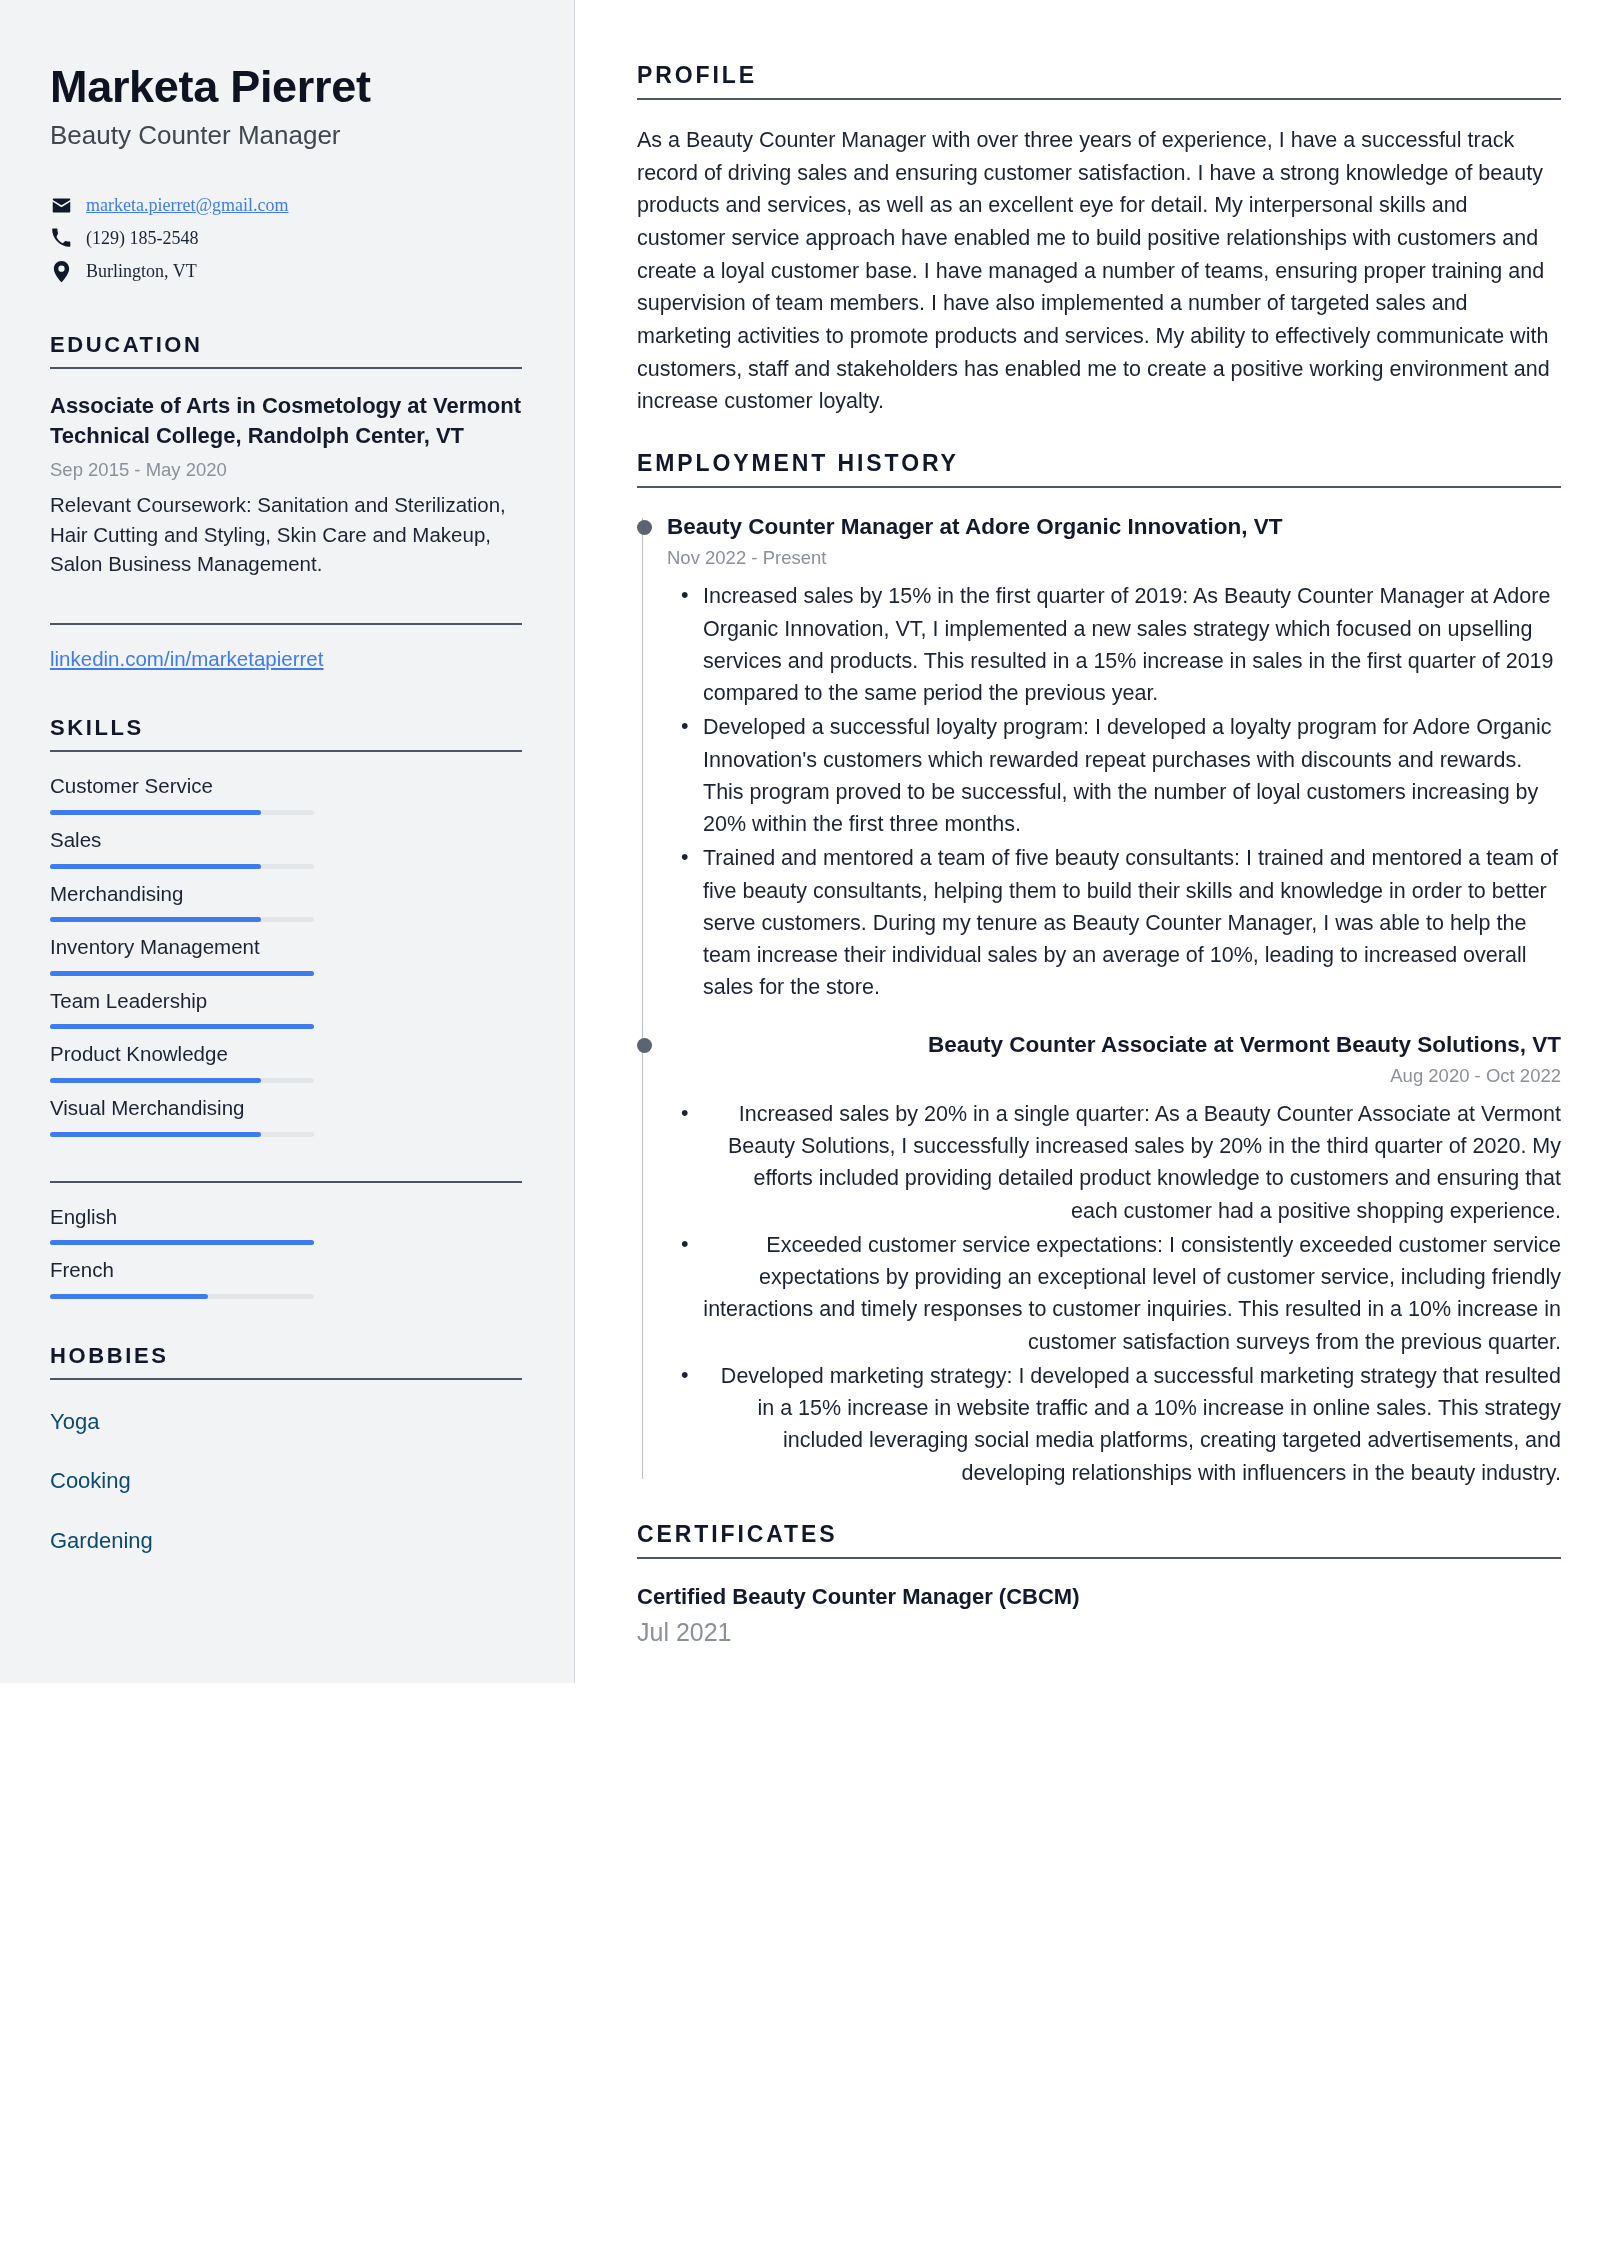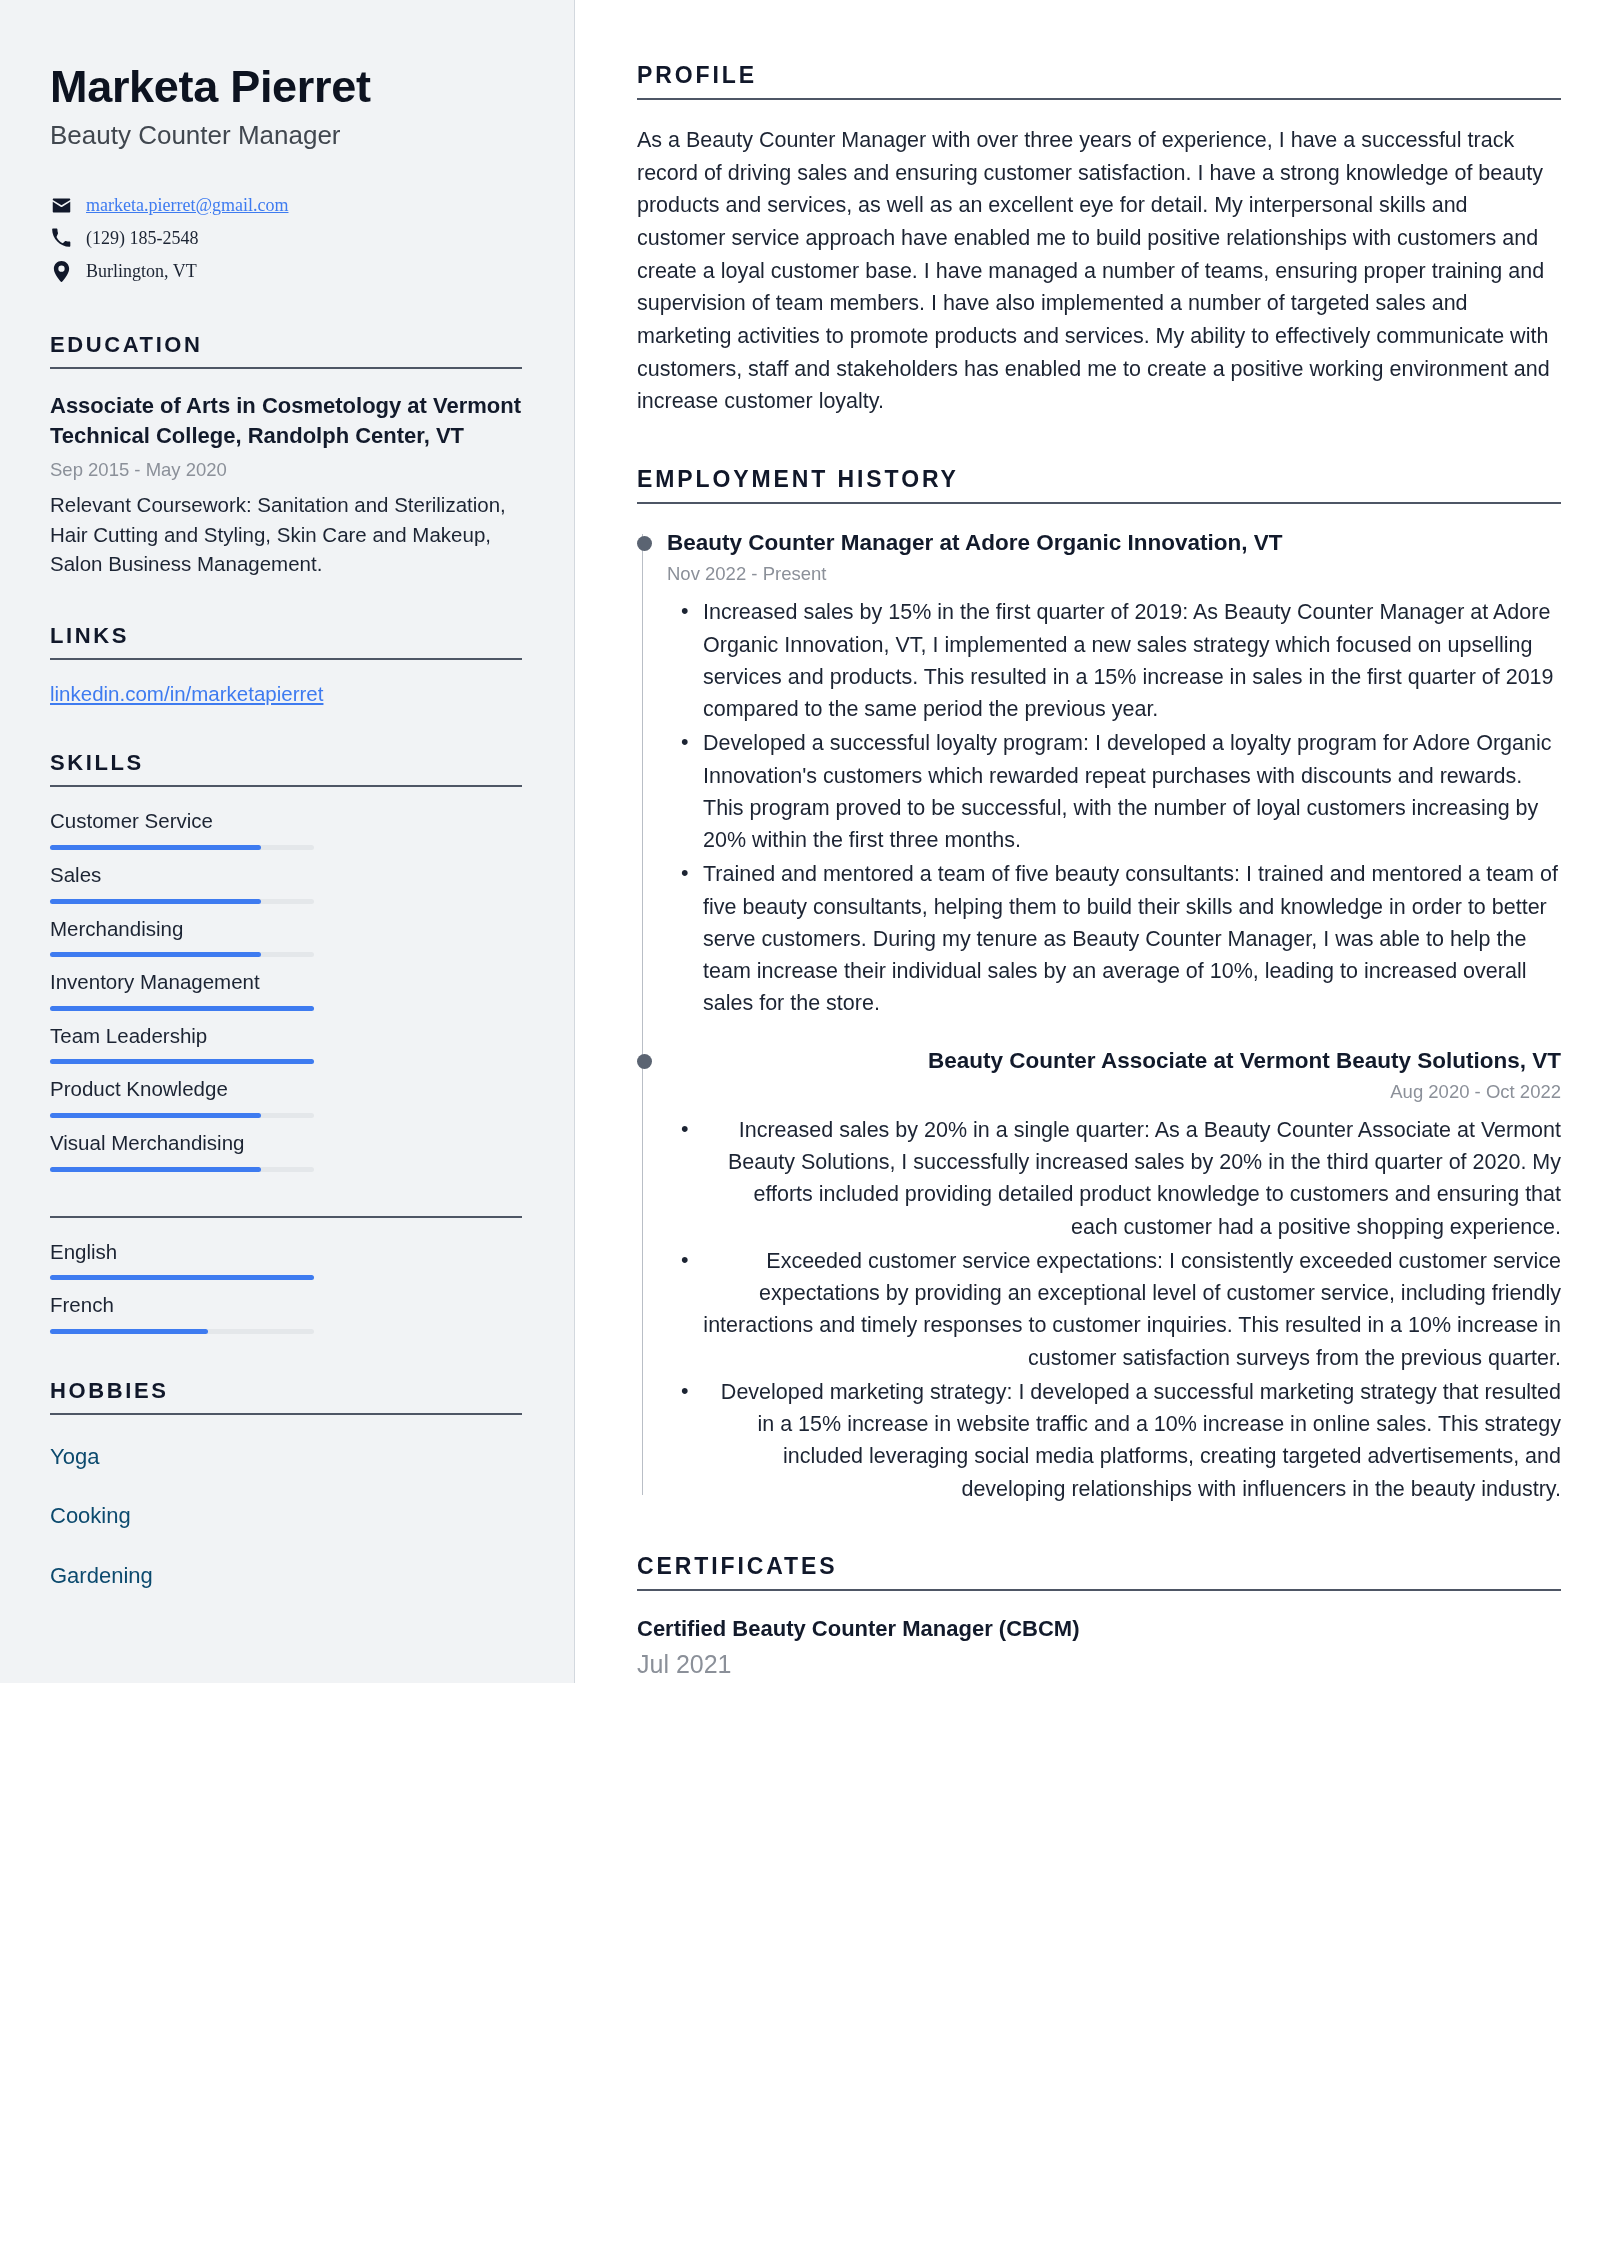--- a/index.html
+++ b/index.html
@@ -126,21 +126,21 @@
     margin-top: 24px;
   }
 
   
   .main {
     flex: 1;
     padding: 62px 39px 40px 62px;
   }
   .main .section-title { letter-spacing: 2.9px; font-size: 23px; }
   .main .section-rule { margin-bottom: 24px; }
-  .main .section { margin-top: 48px; }
+  .main .section { margin-top: 32px; }
   .main .section:first-child { margin-top: 0; }
 
   .profile-text {
     font-size: 21.5px;
     line-height: 1.52;
     color: #1c2433;
   }
 
   
   .timeline { position: relative; padding-left: 30px; }
@@ -248,21 +248,20 @@
       <div class="section-title">EDUCATION</div>
       <hr class="section-rule">
       <div>
         <div class="edu-degree">Associate of Arts in Cosmetology at Vermont Technical College, Randolph Center, VT</div>
         <div class="edu-date">Sep 2015 - May 2020</div>
         <div class="edu-desc">Relevant Coursework: Sanitation and Sterilization, Hair Cutting and Styling, Skin Care and Makeup, Salon Business Management.</div>
       </div>
     </section>
 
     <section class="section">
-      <div class="section-title">LINKS</div>
       <hr class="section-rule">
       <a class="link-item" href="#">linkedin.com/in/marketapierret</a>
     </section>
 
     <section class="section">
       <div class="section-title">SKILLS</div>
       <hr class="section-rule">
       <div>
         <div class="bar-item">
           <div class="bar-label">Customer Service</div>

